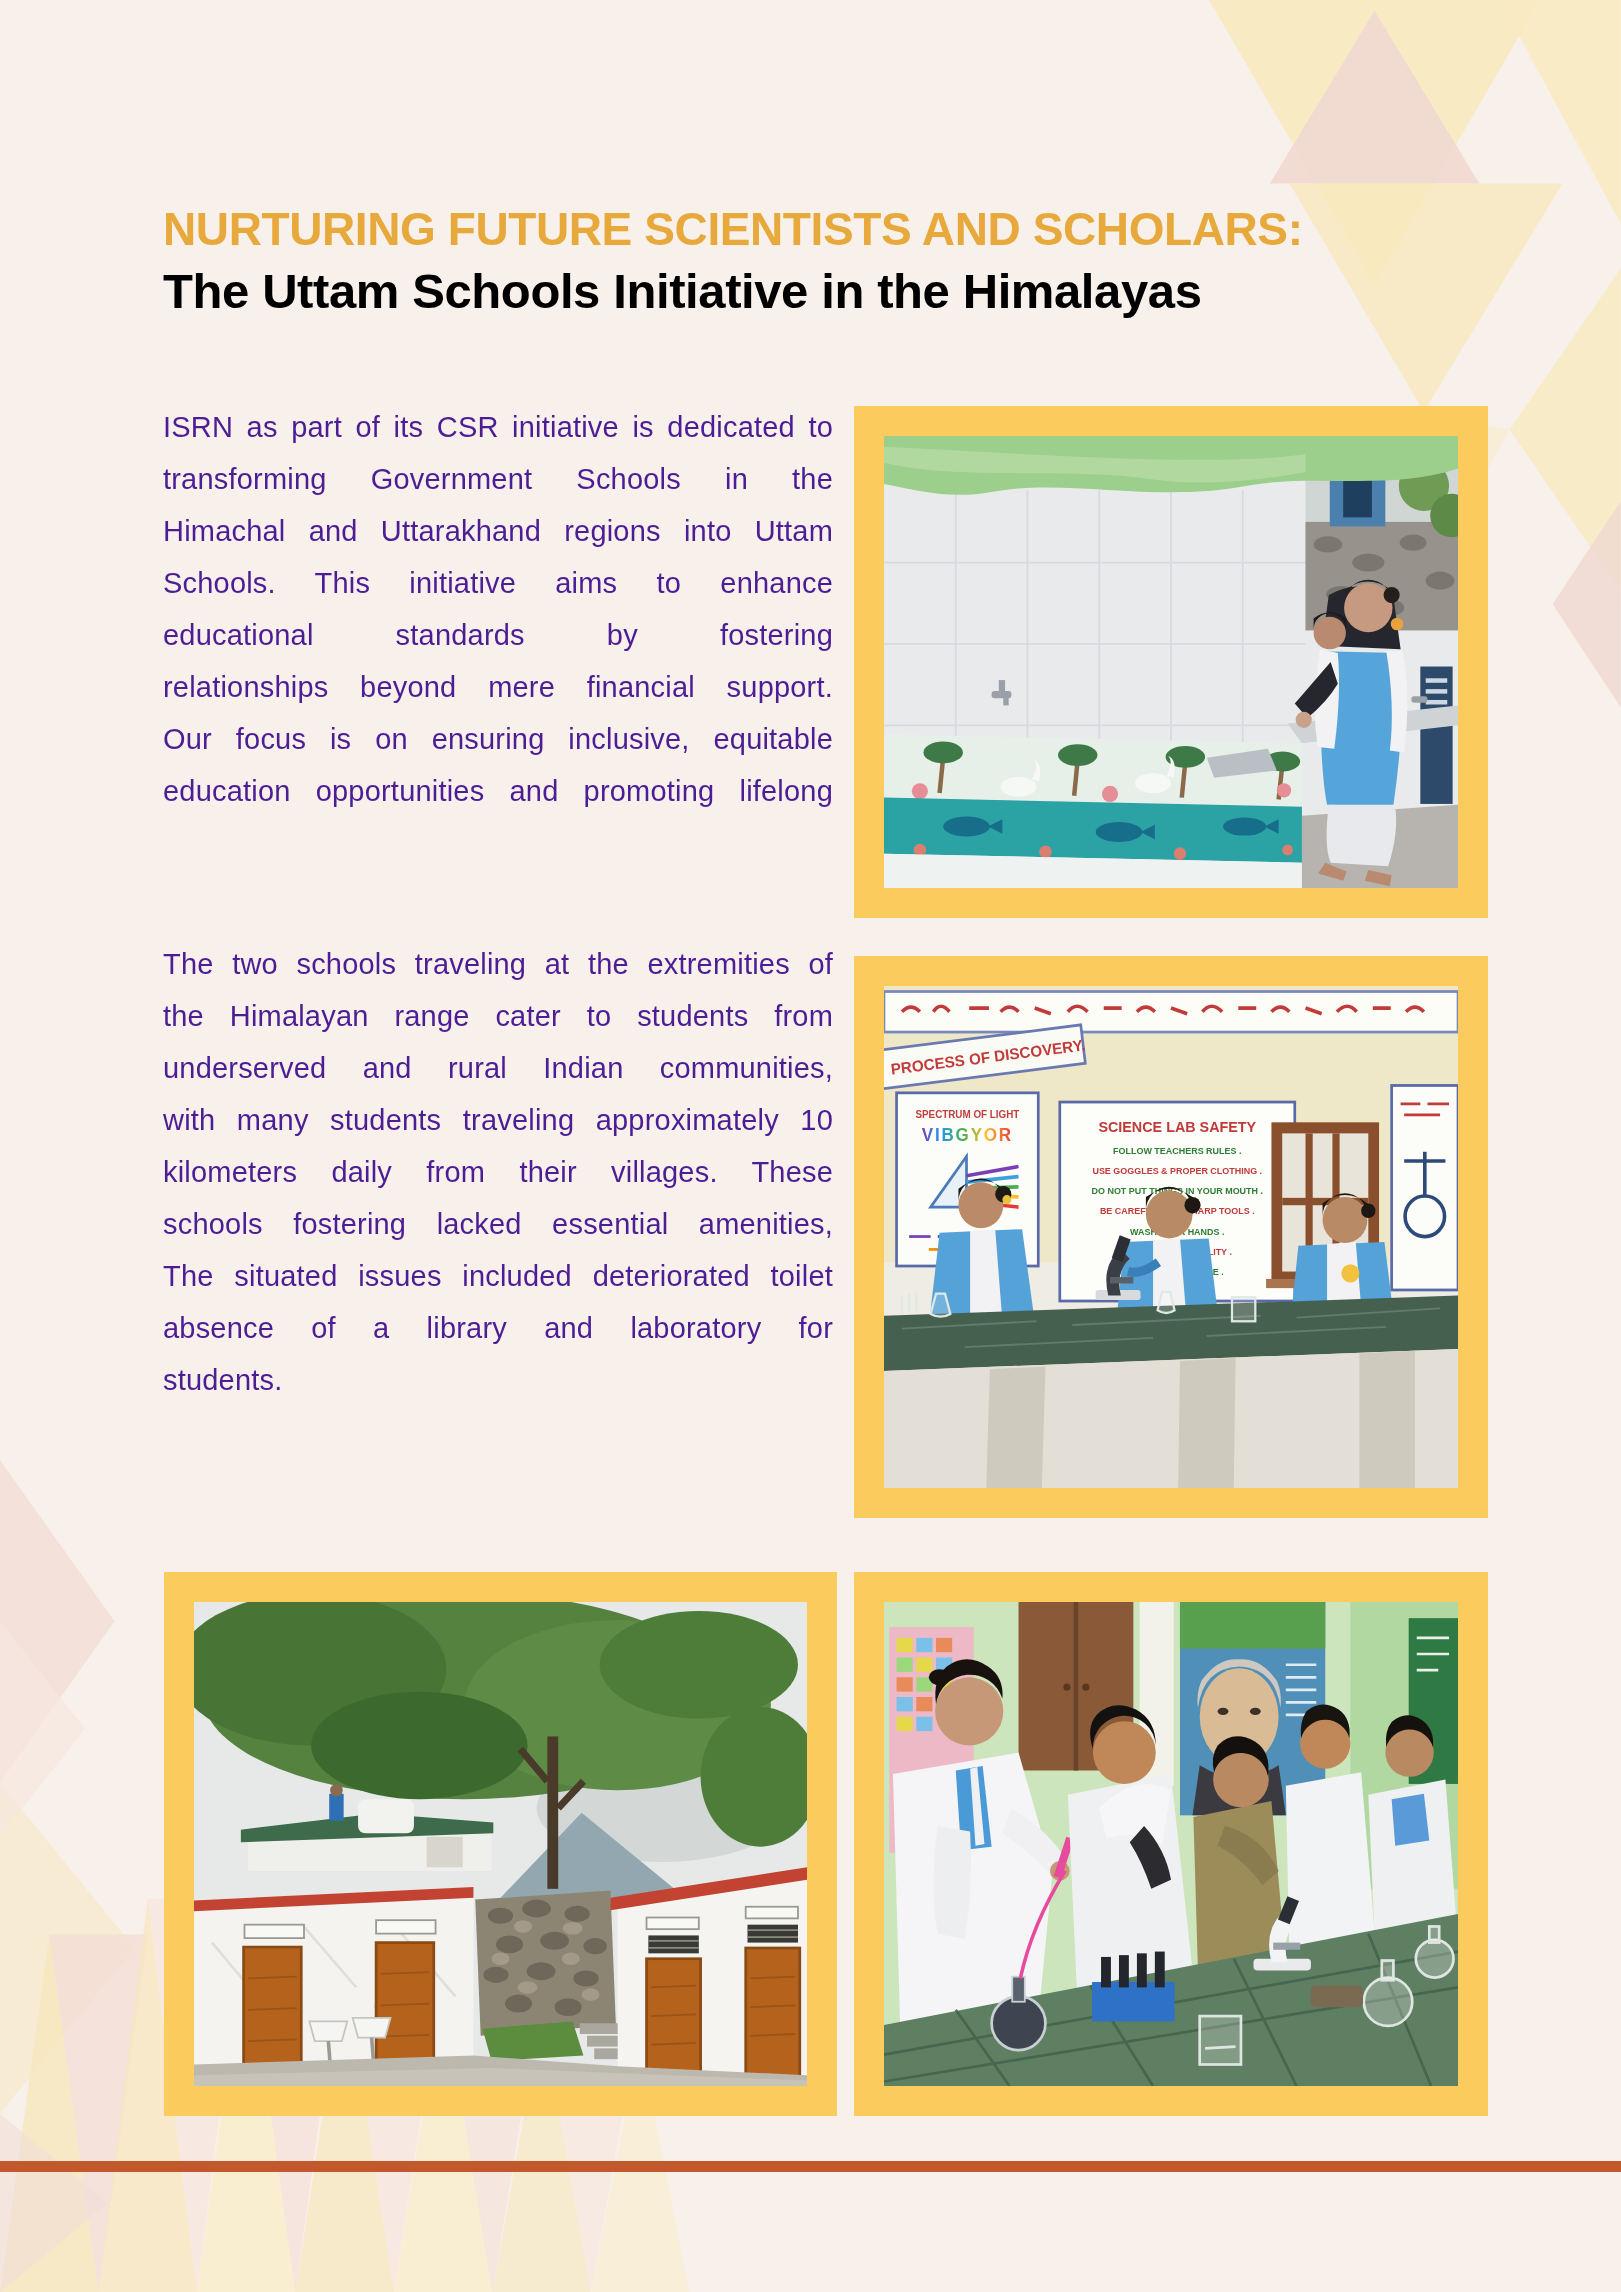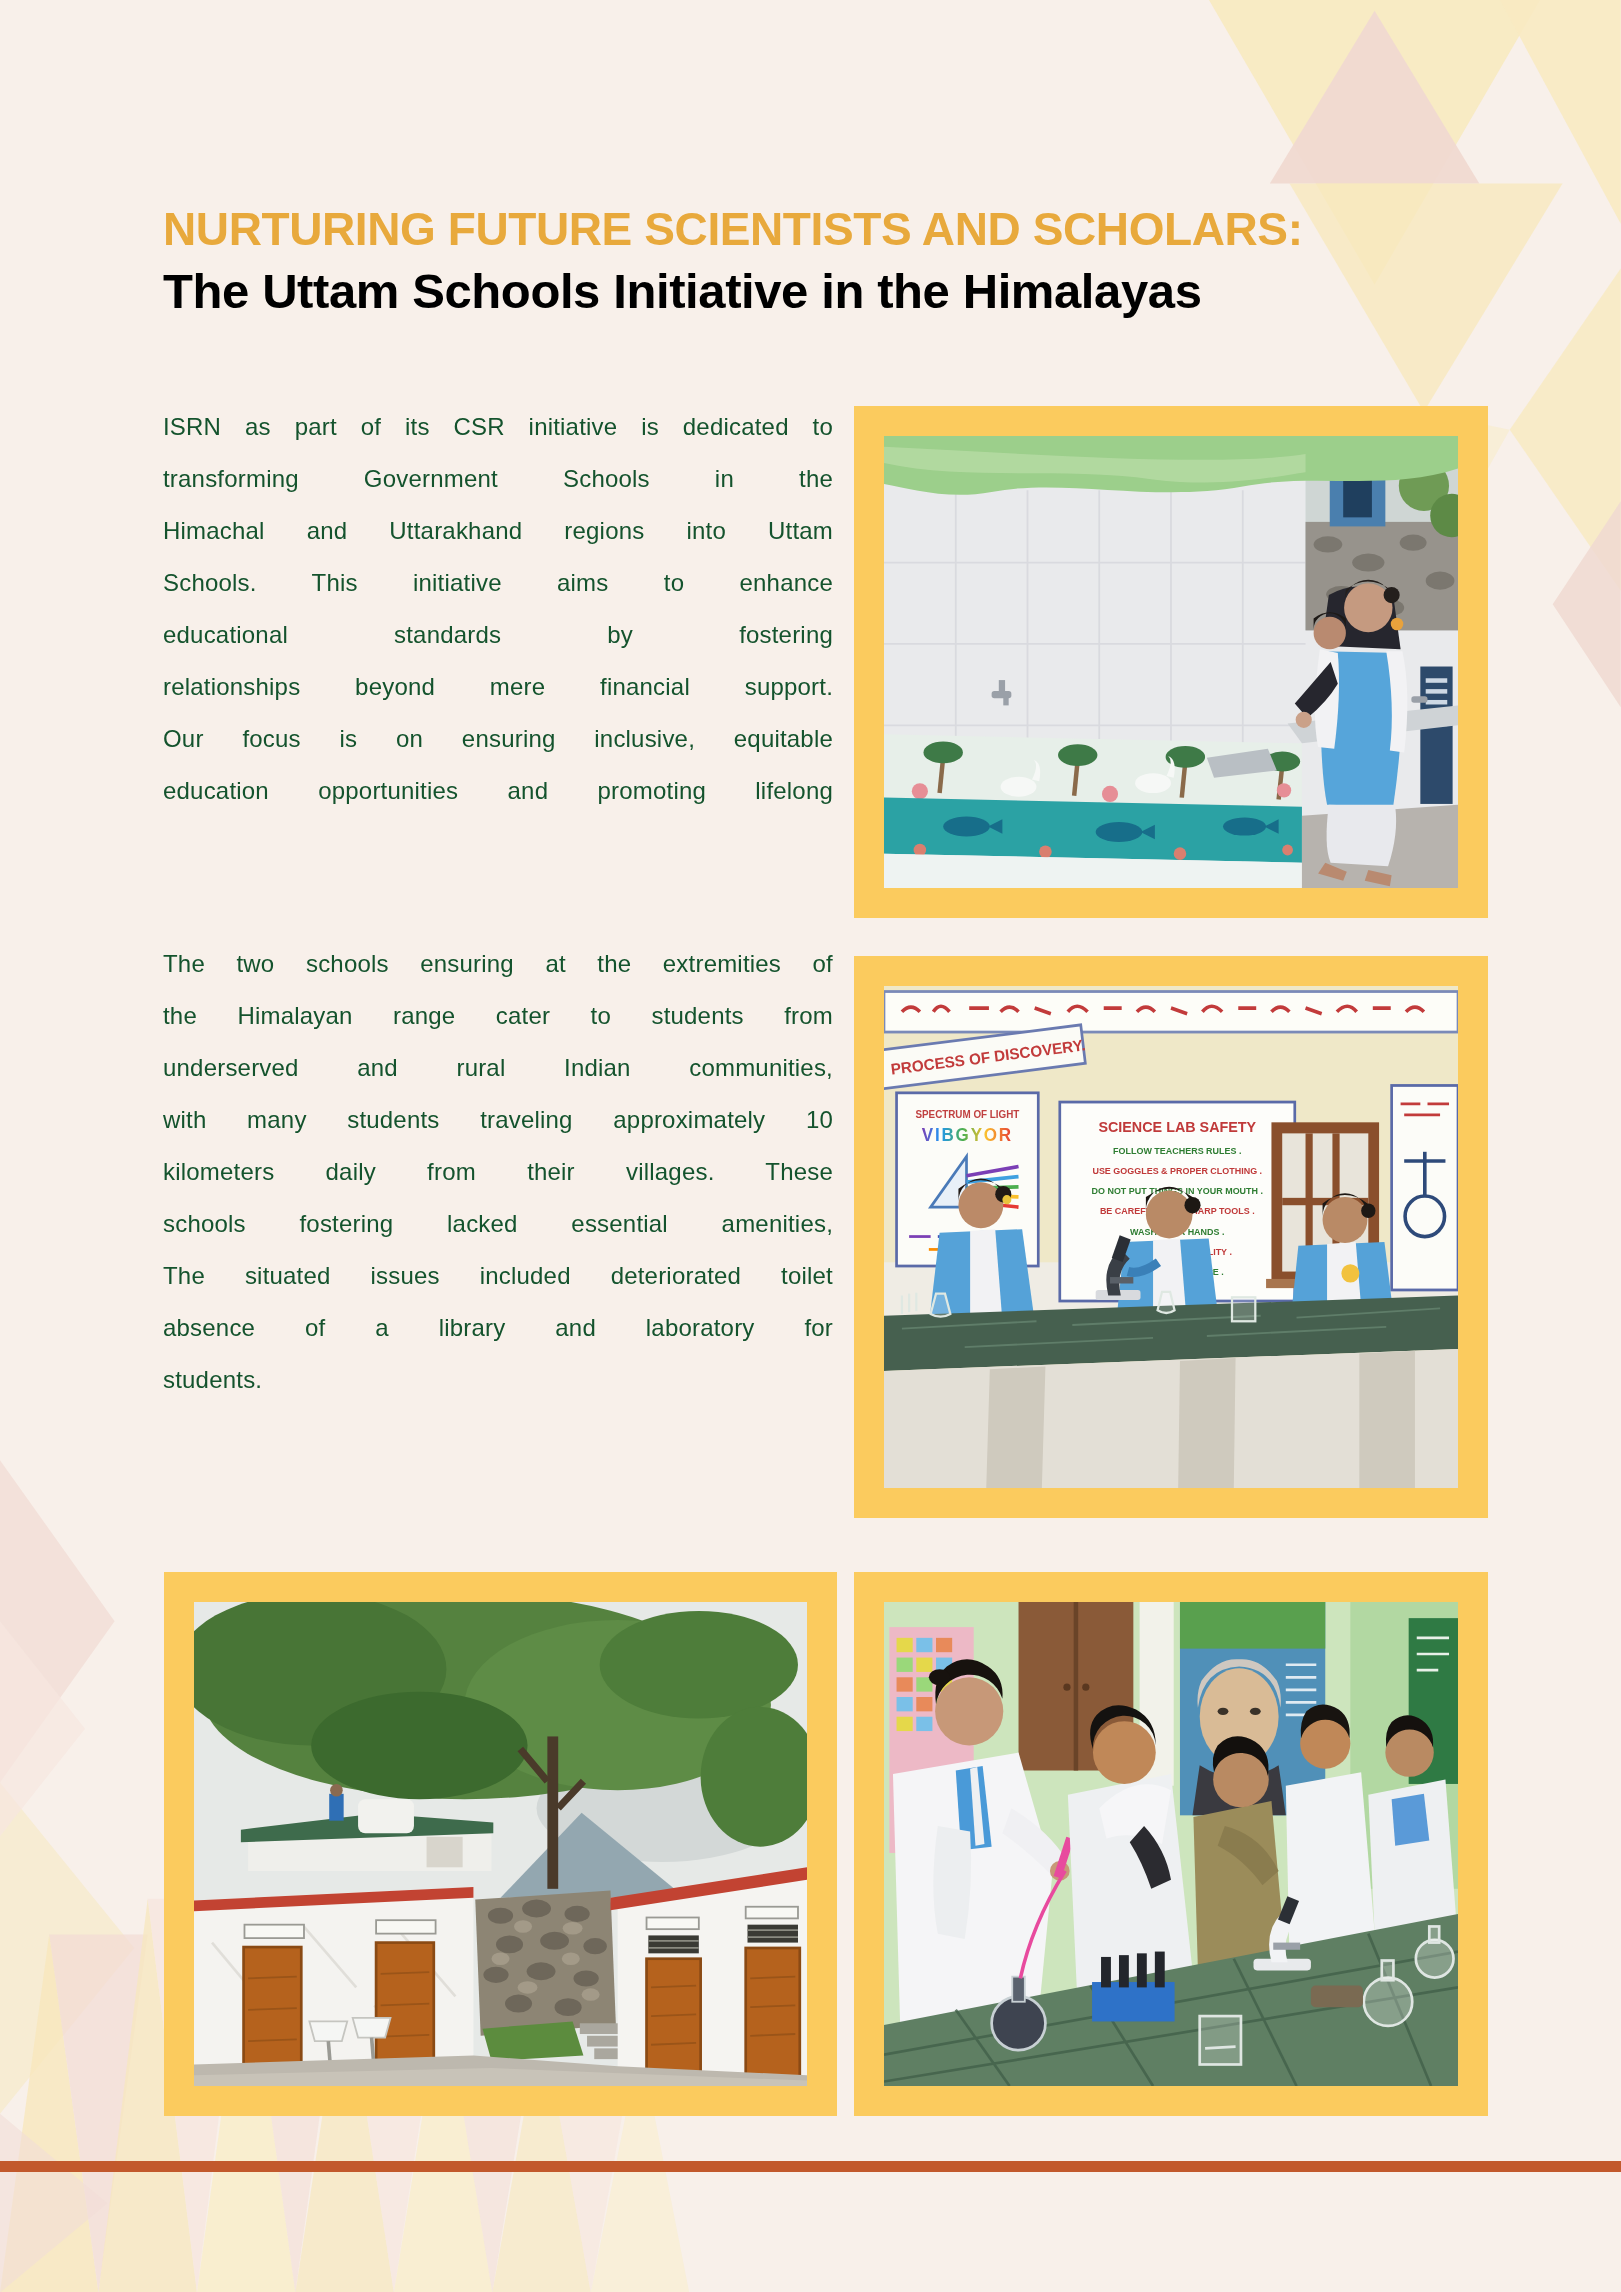--- a/index.html
+++ b/index.html
@@ -17,21 +17,21 @@
   .title-l1{
     font-size:46px;font-weight:bold;letter-spacing:-0.4px;
     color:#E8A93C;white-space:nowrap;line-height:1.2;
   }
   .title-l2{
     font-size:49px;font-weight:bold;letter-spacing:-0.4px;
     color:#000000;white-space:nowrap;line-height:1.15;margin-top:5.4px;
   }
   .para{
     position:absolute;left:163px;width:670px;z-index:2;
-    font-size:24px;line-height:52px;color:#14532d;
+    font-size:29px;line-height:52px;color:#4c1d95;
     letter-spacing:0.2px;
   }
   .para1{top:401px;}
   .para2{top:938px;}
   .jline{text-align:justify;text-align-last:justify;}
   .jlast{text-align:left;}
   .photo-frame{
     position:absolute;background:#FBCB5E;box-sizing:border-box;
     padding:30px;z-index:1;
   }
@@ -91,21 +91,21 @@
     <div class="jline">transforming Government Schools in the</div>
     <div class="jline">Himachal and Uttarakhand regions into Uttam</div>
     <div class="jline">Schools. This initiative aims to enhance</div>
     <div class="jline">educational standards by fostering</div>
     <div class="jline">relationships beyond mere financial support.</div>
     <div class="jline">Our focus is on ensuring inclusive, equitable</div>
     <div class="jline">education opportunities and promoting lifelong</div>
   </div>
 
   <div class="para para2">
-    <div class="jline">The two schools ensuring at the extremities of</div>
+    <div class="jline">The two schools traveling at the extremities of</div>
     <div class="jline">the Himalayan range cater to students from</div>
     <div class="jline">underserved and rural Indian communities,</div>
     <div class="jline">with many students traveling approximately 10</div>
     <div class="jline">kilometers daily from their villages. These</div>
     <div class="jline">schools fostering lacked essential amenities,</div>
     <div class="jline">The situated issues included deteriorated toilet</div>
     <div class="jline">absence of a library and laboratory for</div>
     <div class="jlast">students.</div>
   </div>
 

